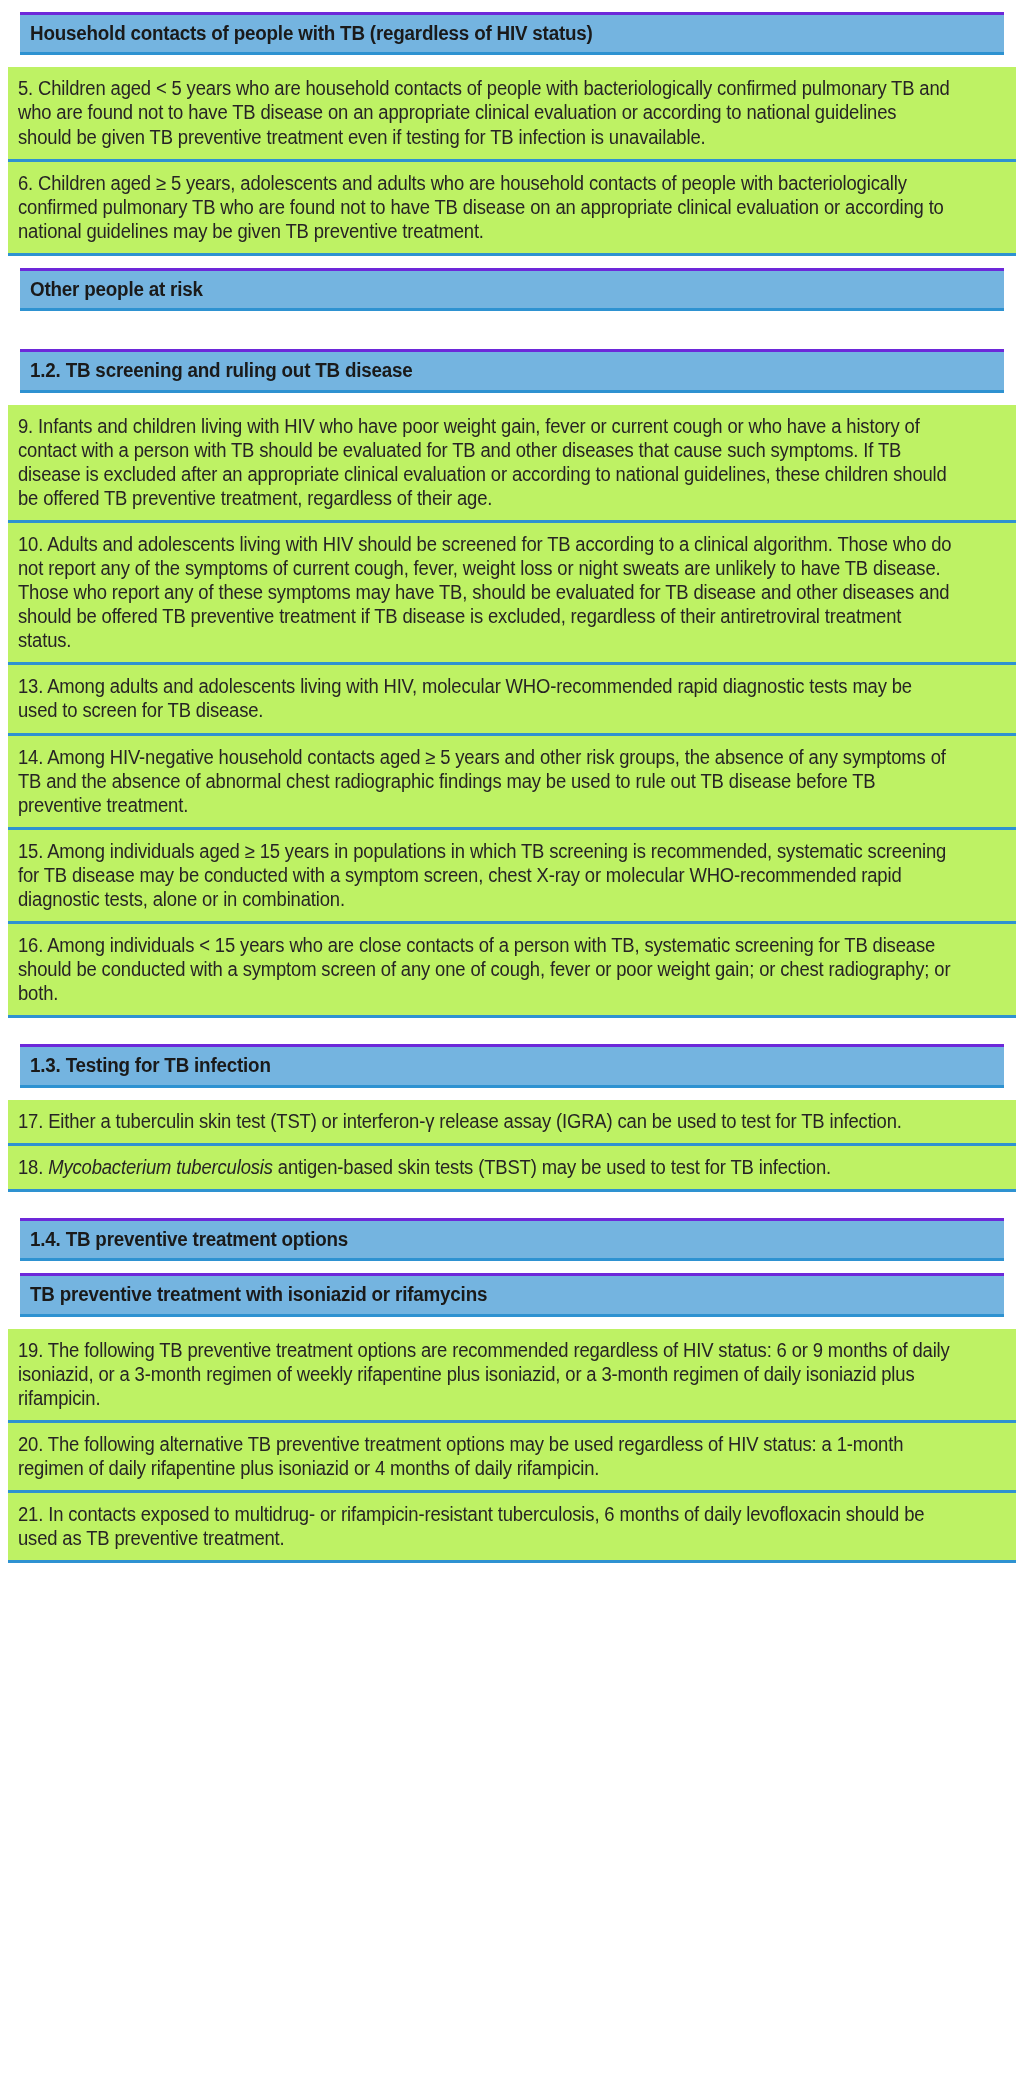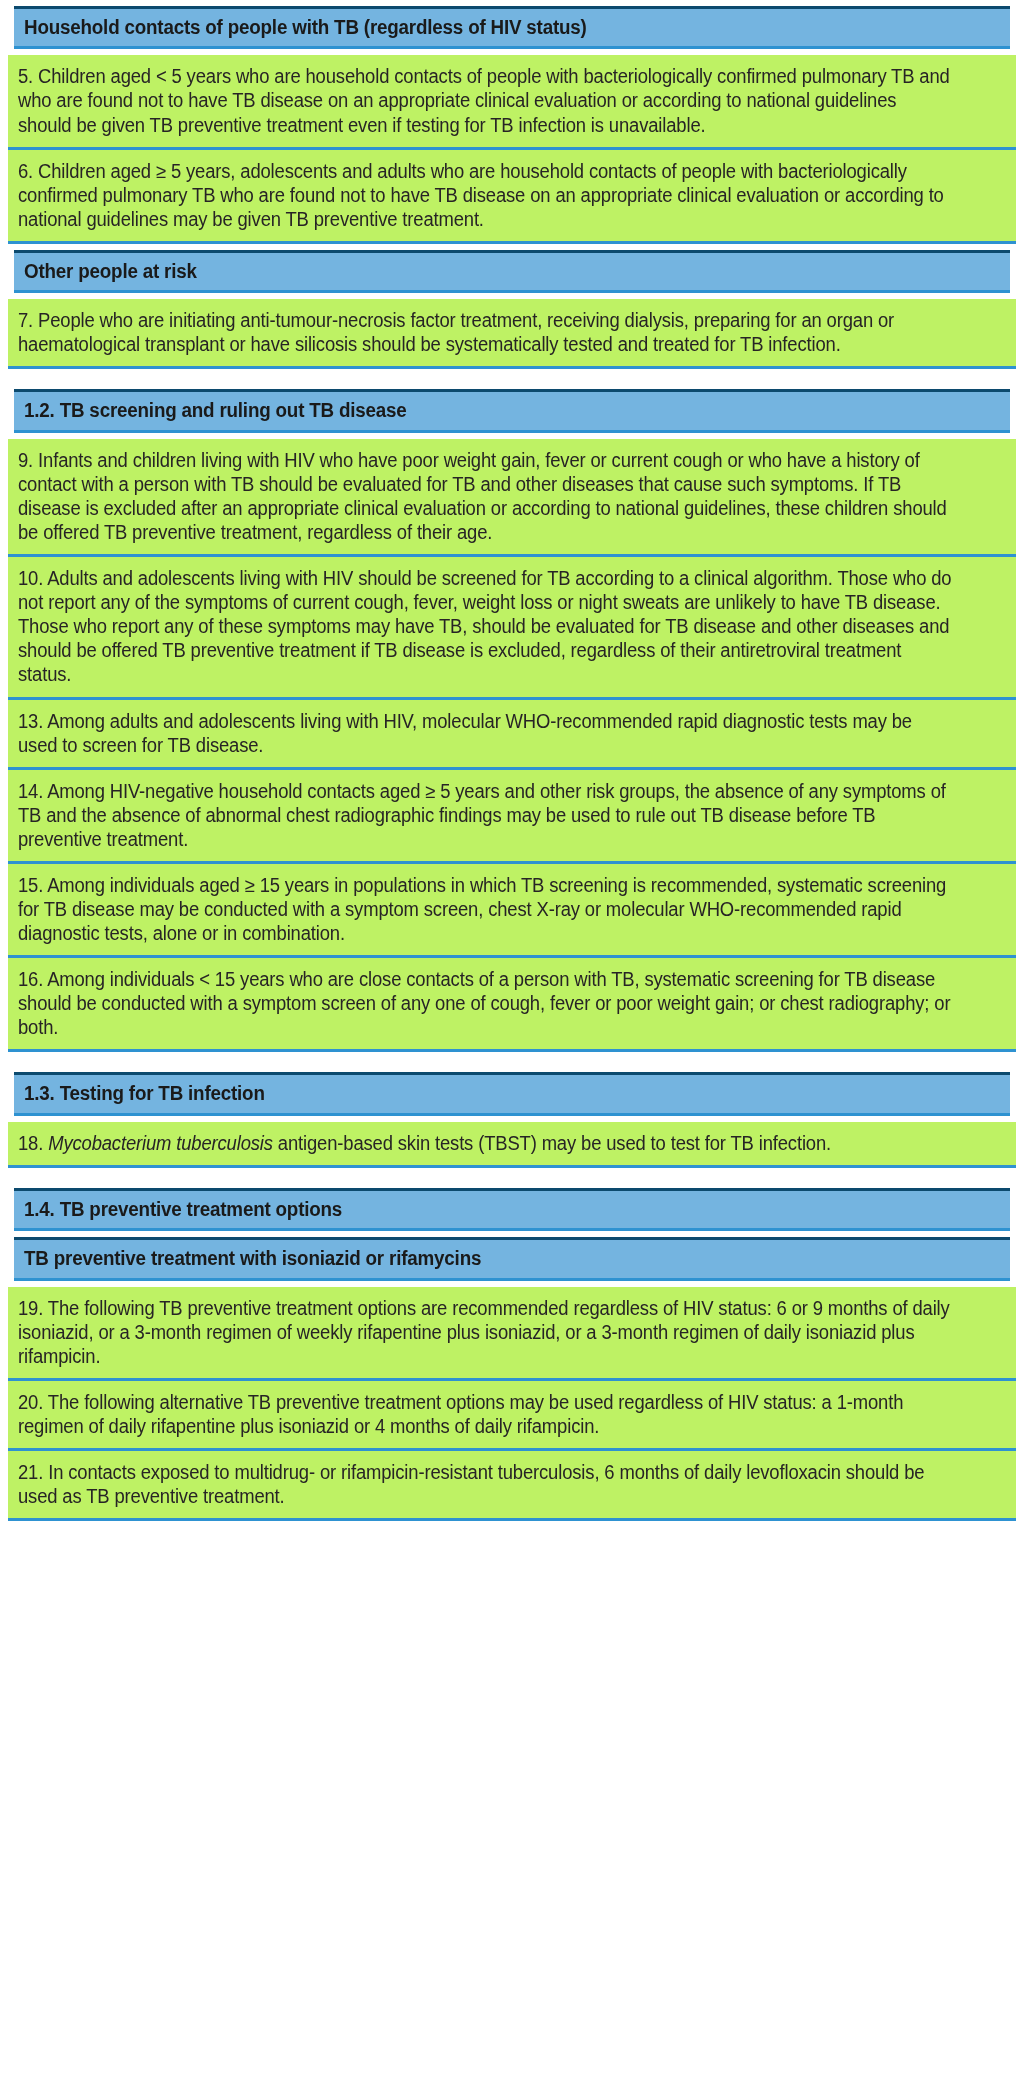--- a/index.html
+++ b/index.html
@@ -18,25 +18,25 @@
   .doc {
     width: 1024px;
     box-sizing: border-box;
     padding: 0 8px 0 8px;
     background: #ffffff;
   }
 
   
   .bar {
     background: #74b4e0;
-    border-top: 3px solid #0c4a6e;
+    border-top: 3px solid #6d28d9;
     border-bottom: 3px solid #2e92d1;
     box-sizing: border-box;
     padding: 7px 10px 8px 10px;
-    margin: 6px;
+    margin: 12px;
   }
   .bar-text {
     font-size: 20px;
     font-weight: bold;
     line-height: 1.12;
     letter-spacing: -0.2px;
     color: #1a1a1a;
     font-family: "Liberation Sans", "DejaVu Sans", sans-serif;
     transform: scaleX(0.94);
     transform-origin: left center;
@@ -77,23 +77,20 @@
     </div>
     <div class="row">
       <span class="row-text">5. Children aged &lt; 5 years who are household contacts of people with bacteriologically confirmed pulmonary TB and who are found not to have TB disease on an appropriate clinical evaluation or according to national guidelines should be given TB preventive treatment even if testing for TB infection is unavailable.</span>
     </div>
     <div class="row">
       <span class="row-text">6. Children aged ≥ 5 years, adolescents and adults who are household contacts of people with bacteriologically confirmed pulmonary TB who are found not to have TB disease on an appropriate clinical evaluation or according to national guidelines may be given TB preventive treatment.</span>
     </div>
     <div class="bar">
       <span class="bar-text">Other people at risk</span>
     </div>
-    <div class="row">
-      <span class="row-text">7. People who are initiating anti-tumour-necrosis factor treatment, receiving dialysis, preparing for an organ or haematological transplant or have silicosis should be systematically tested and treated for TB infection.</span>
-    </div>
     <div class="gap"></div>
     <div class="bar">
       <span class="bar-text">1.2. TB screening and ruling out TB disease</span>
     </div>
     <div class="row">
       <span class="row-text">9. Infants and children living with HIV who have poor weight gain, fever or current cough or who have a history of contact with a person with TB should be evaluated for TB and other diseases that cause such symptoms. If TB disease is excluded after an appropriate clinical evaluation or according to national guidelines, these children should be offered TB preventive treatment, regardless of their age.</span>
     </div>
     <div class="row">
       <span class="row-text">10. Adults and adolescents living with HIV should be screened for TB according to a clinical algorithm. Those who do not report any of the symptoms of current cough, fever, weight loss or night sweats are unlikely to have TB disease. Those who report any of these symptoms may have TB, should be evaluated for TB disease and other diseases and should be offered TB preventive treatment if TB disease is excluded, regardless of their antiretroviral treatment status.</span>
     </div>
@@ -107,20 +104,23 @@
       <span class="row-text">15. Among individuals aged ≥ 15 years in populations in which TB screening is recommended, systematic screening for TB disease may be conducted with a symptom screen, chest X-ray or molecular WHO-recommended rapid diagnostic tests, alone or in combination.</span>
     </div>
     <div class="row">
       <span class="row-text">16. Among individuals &lt; 15 years who are close contacts of a person with TB, systematic screening for TB disease should be conducted with a symptom screen of any one of cough, fever or poor weight gain; or chest radiography; or both.</span>
     </div>
     <div class="gap"></div>
     <div class="bar">
       <span class="bar-text">1.3. Testing for TB infection</span>
     </div>
     <div class="row">
+      <span class="row-text">17. Either a tuberculin skin test (TST) or interferon-γ release assay (IGRA) can be used to test for TB infection.</span>
+    </div>
+    <div class="row">
       <span class="row-text"><span>18. </span><i>Mycobacterium tuberculosis</i><span> antigen-based skin tests (TBST) may be used to test for TB infection.</span></span>
     </div>
     <div class="gap"></div>
     <div class="bar">
       <span class="bar-text">1.4. TB preventive treatment options</span>
     </div>
     <div class="bar">
       <span class="bar-text">TB preventive treatment with isoniazid or rifamycins</span>
     </div>
     <div class="row">

